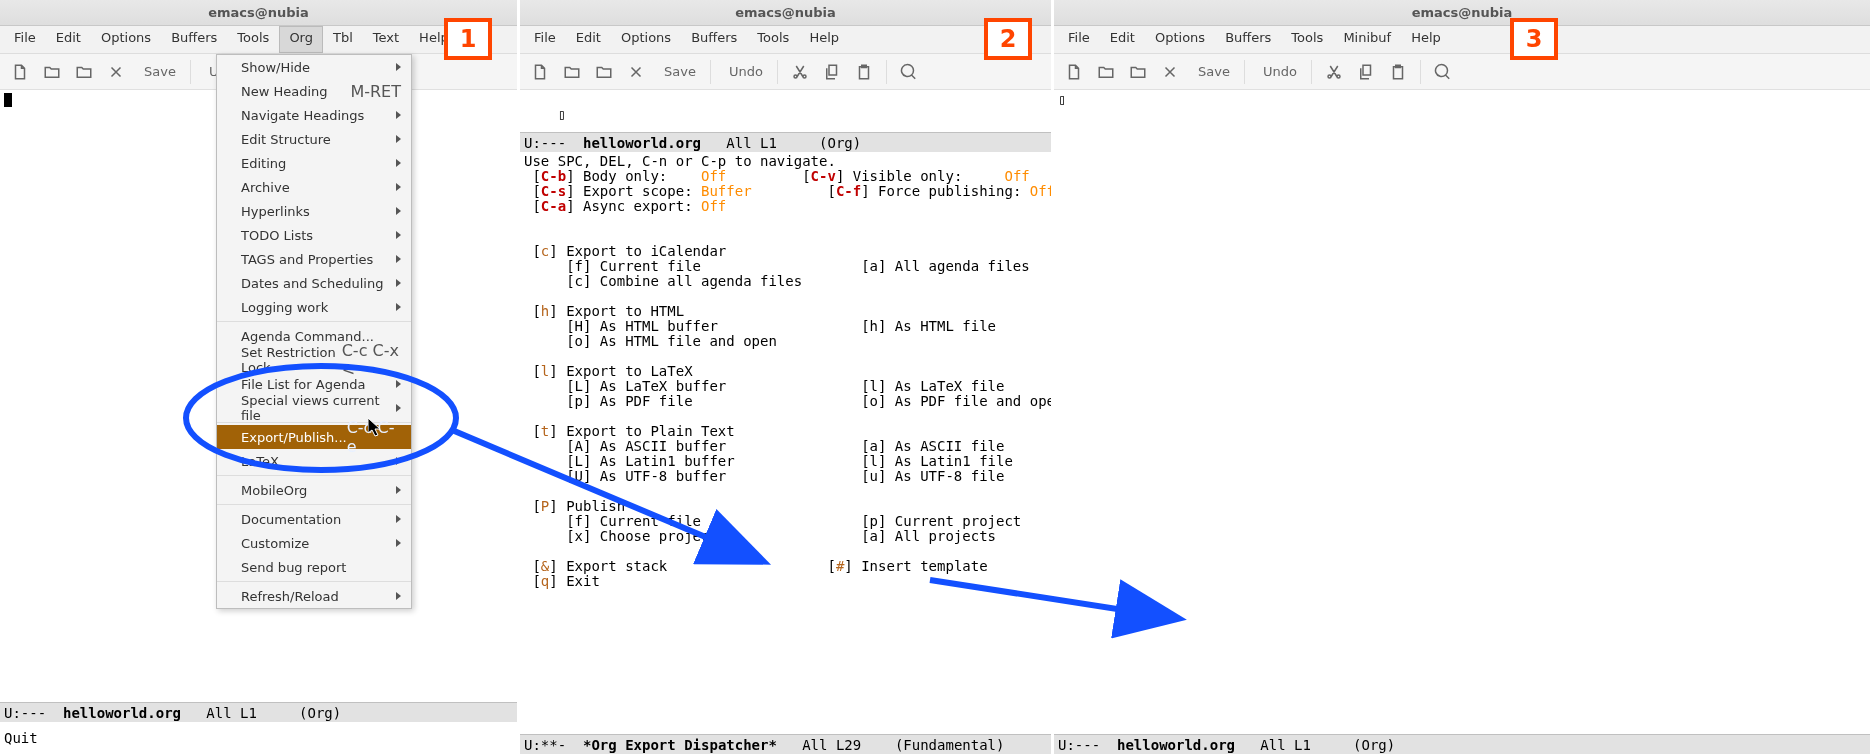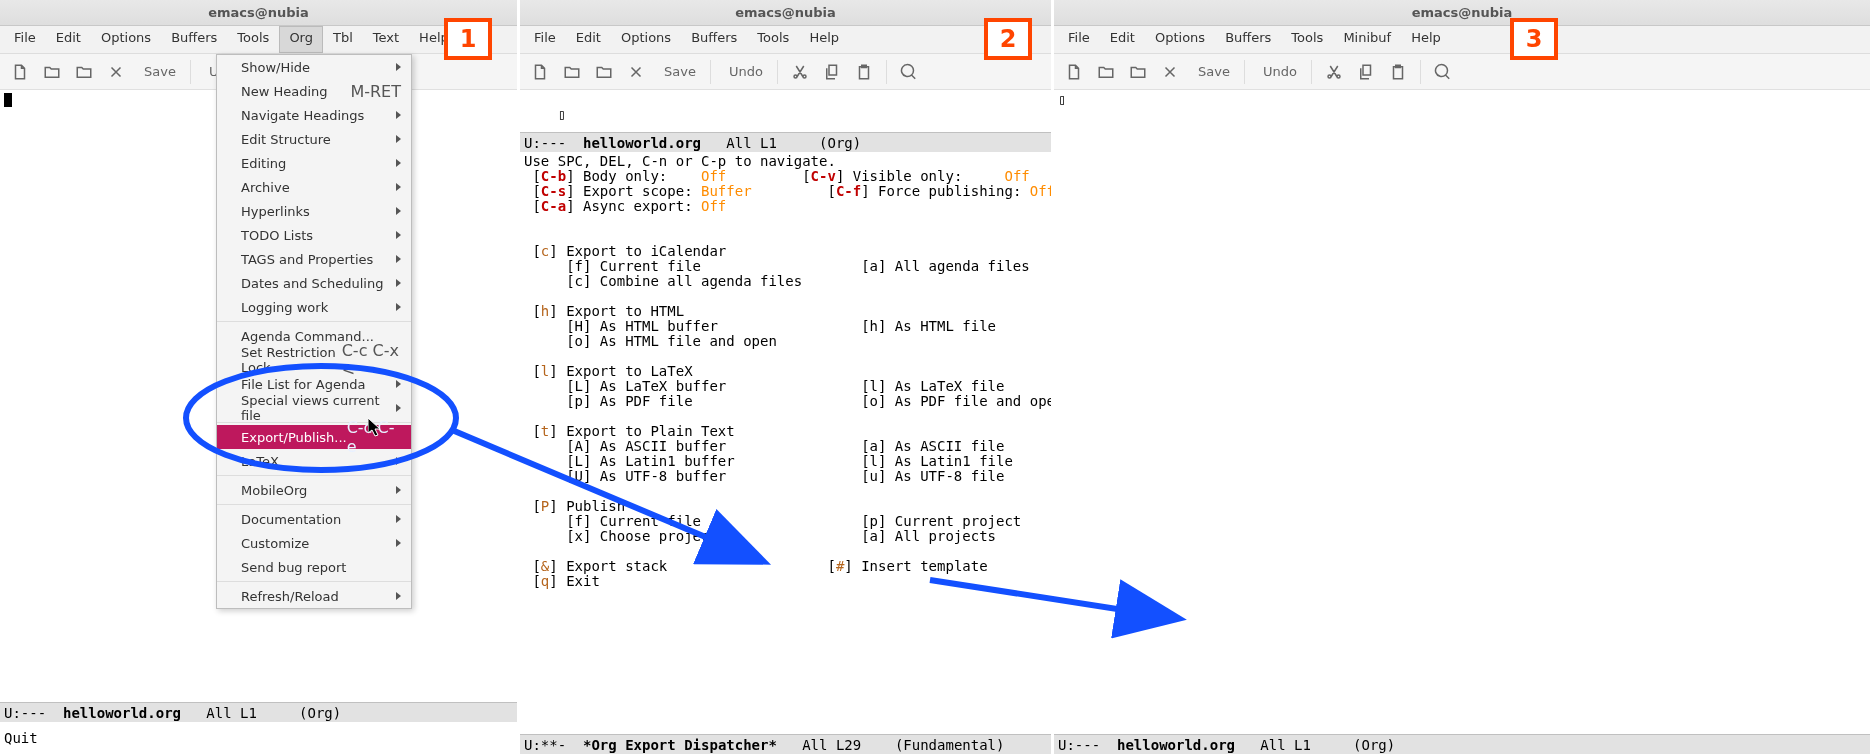--- a/index.html
+++ b/index.html
@@ -152,21 +152,21 @@
     border-top: 4px solid transparent;
     border-bottom: 4px solid transparent;
     border-left: 5px solid #555;
   }
   .dd-sep {
     height: 1px;
     background: #ddd;
     margin: 2px 0;
   }
   .dd-item.hl {
-    background: #be185d;
+    background: #a16207;
     color: #fff;
   }
   .dd-item .sc { color: #555; font-size: 16px; }
   .dd-item.hl .sc { color: #e8f0ff; }
 
   
   .stepbox {
     position: absolute;
     border: 4px solid #ff4500;
     background: #fff;

